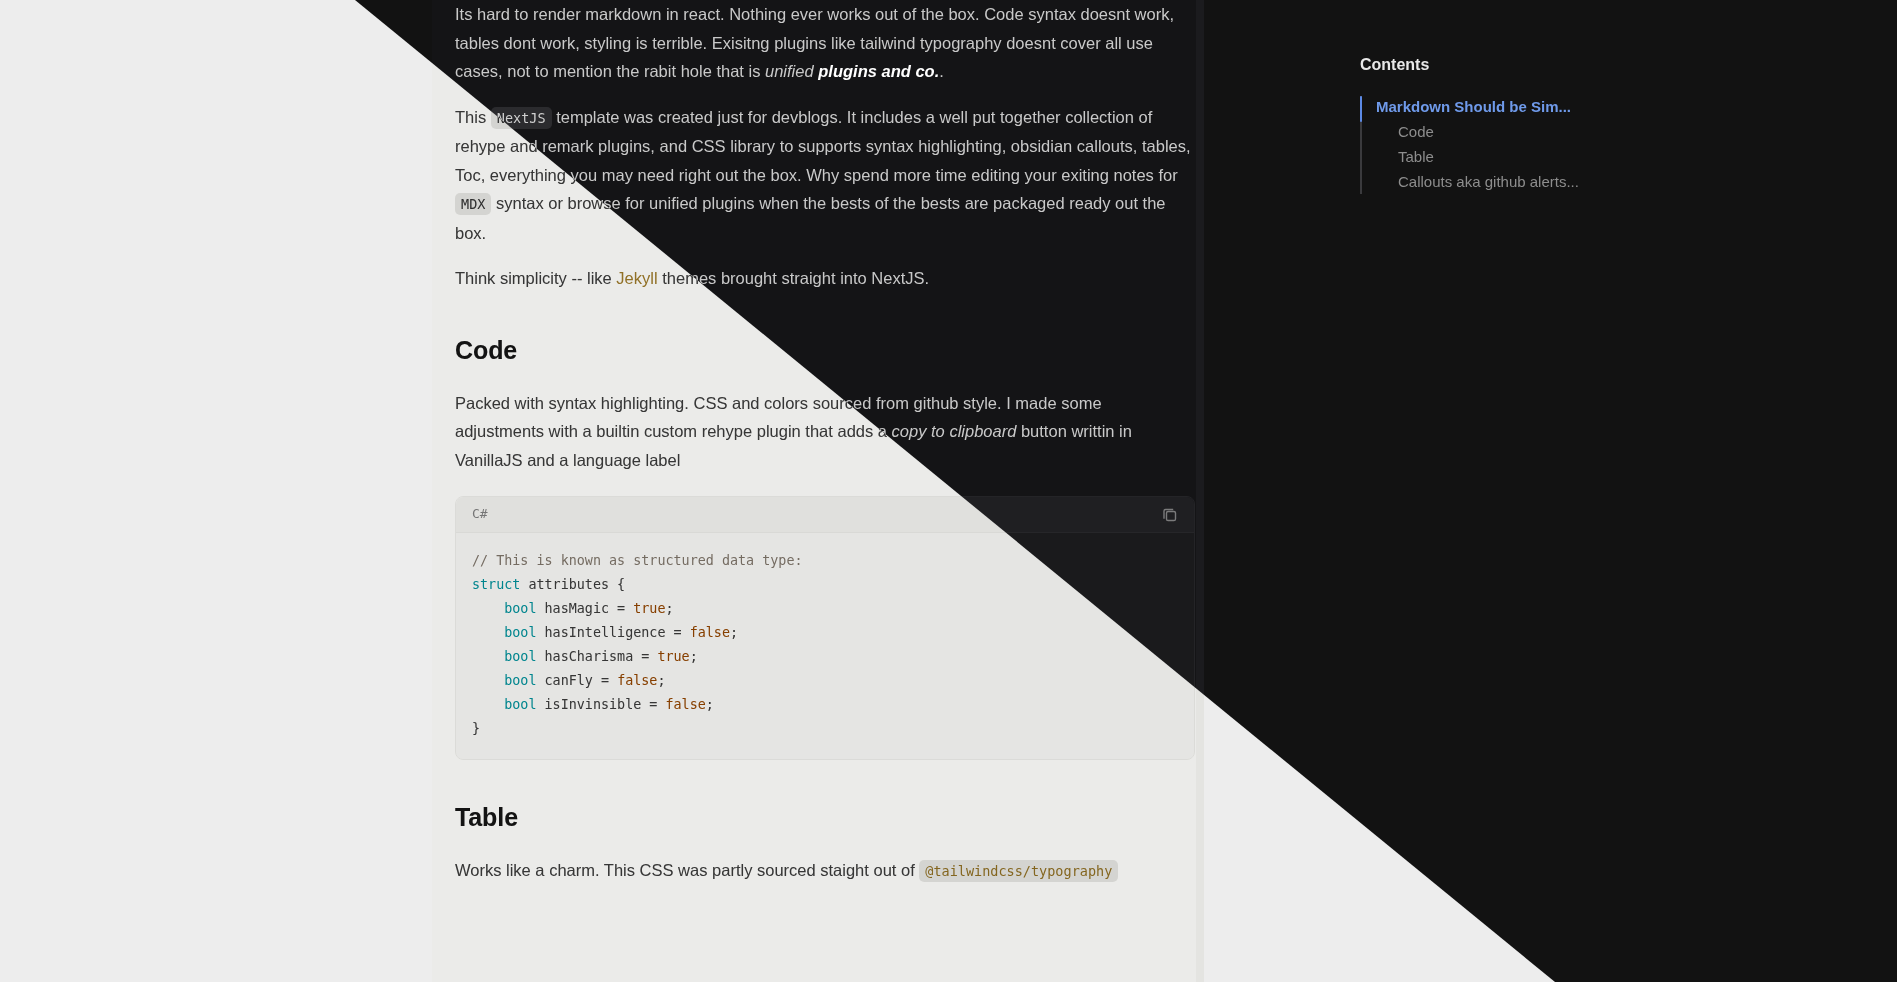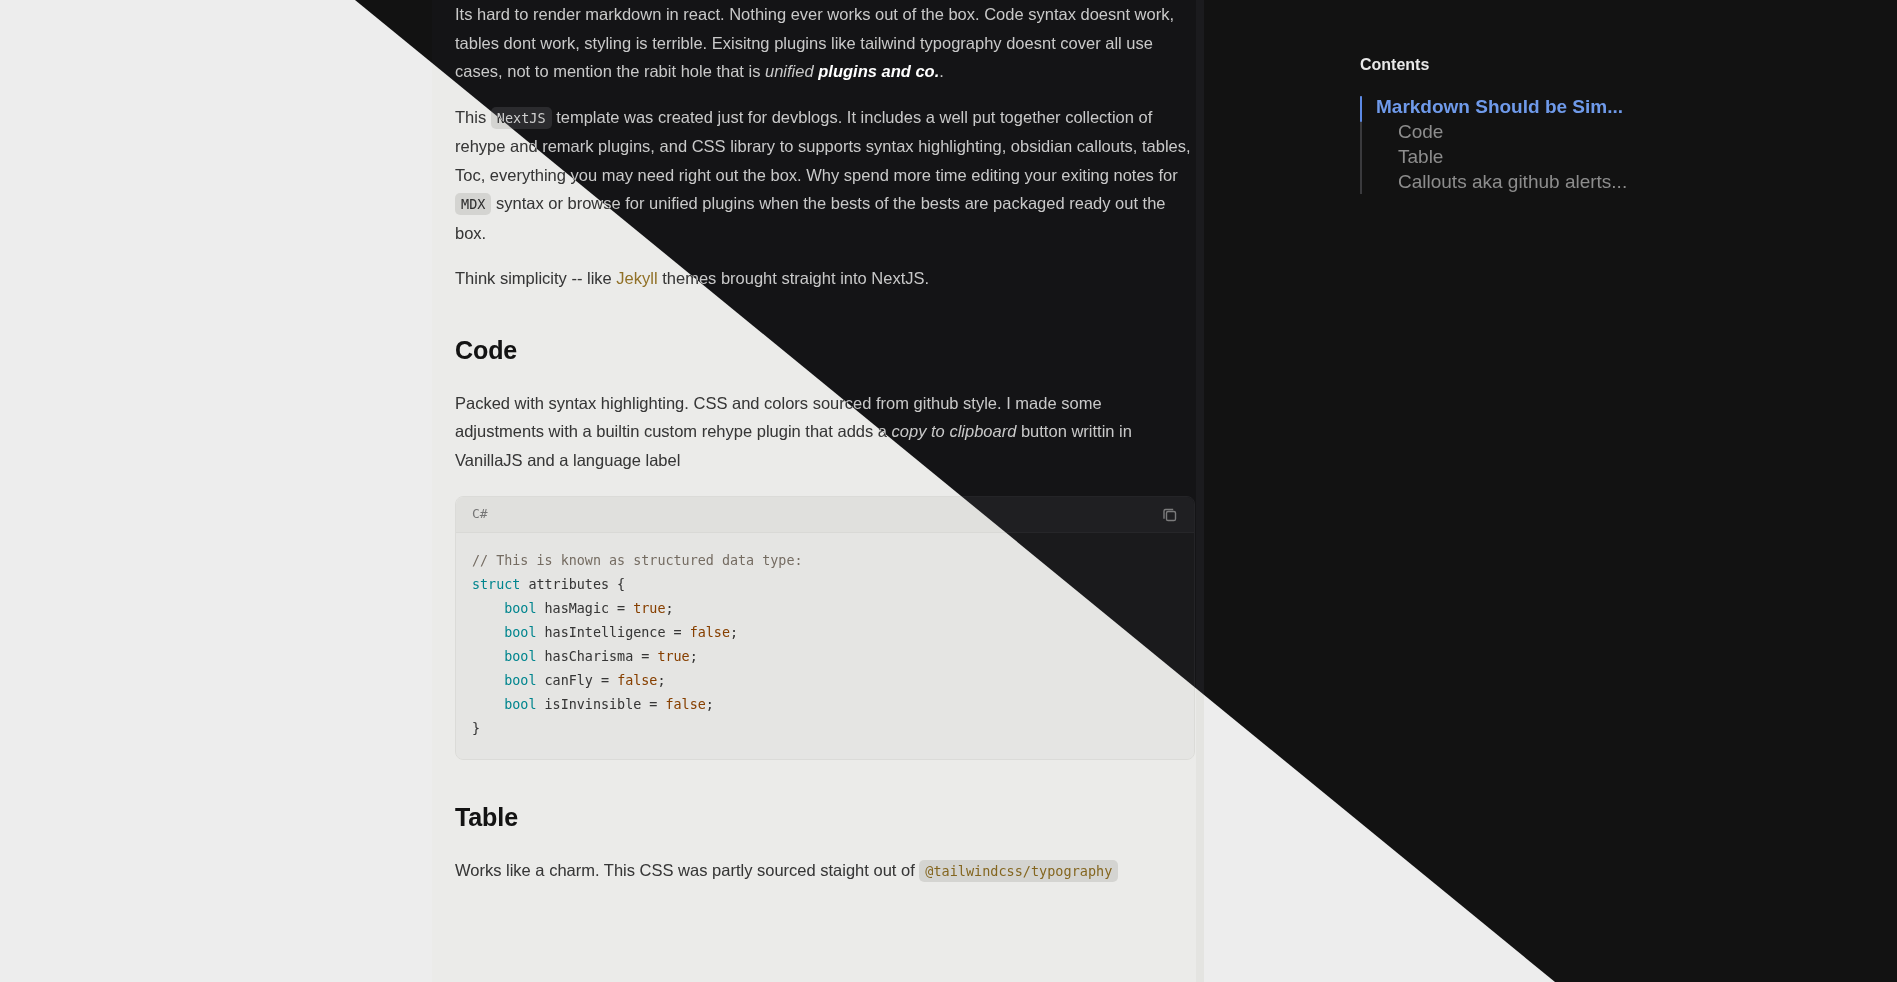--- a/index.html
+++ b/index.html
@@ -147,21 +147,21 @@
     background:#3a3a3d;
   }
   .toc-active-bar {
     position:absolute;
     left:0; top:2px;
     width:2px; height:26px;
     background:#5c8ae6;
     border-radius:1px;
   }
   .toc-item {
-    font-size:19px;
+    font-size:15px;
     line-height:25px;
     color:#8d8d8d;
     white-space:nowrap;
     margin-bottom:0;
     padding:0 0 0 0;
   }
   .toc-item.lvl1 { padding-left:0; }
   .toc-item.lvl2 { padding-left:22px; }
   .toc-item.active { color:#6f9aea; font-weight:700; }
 

